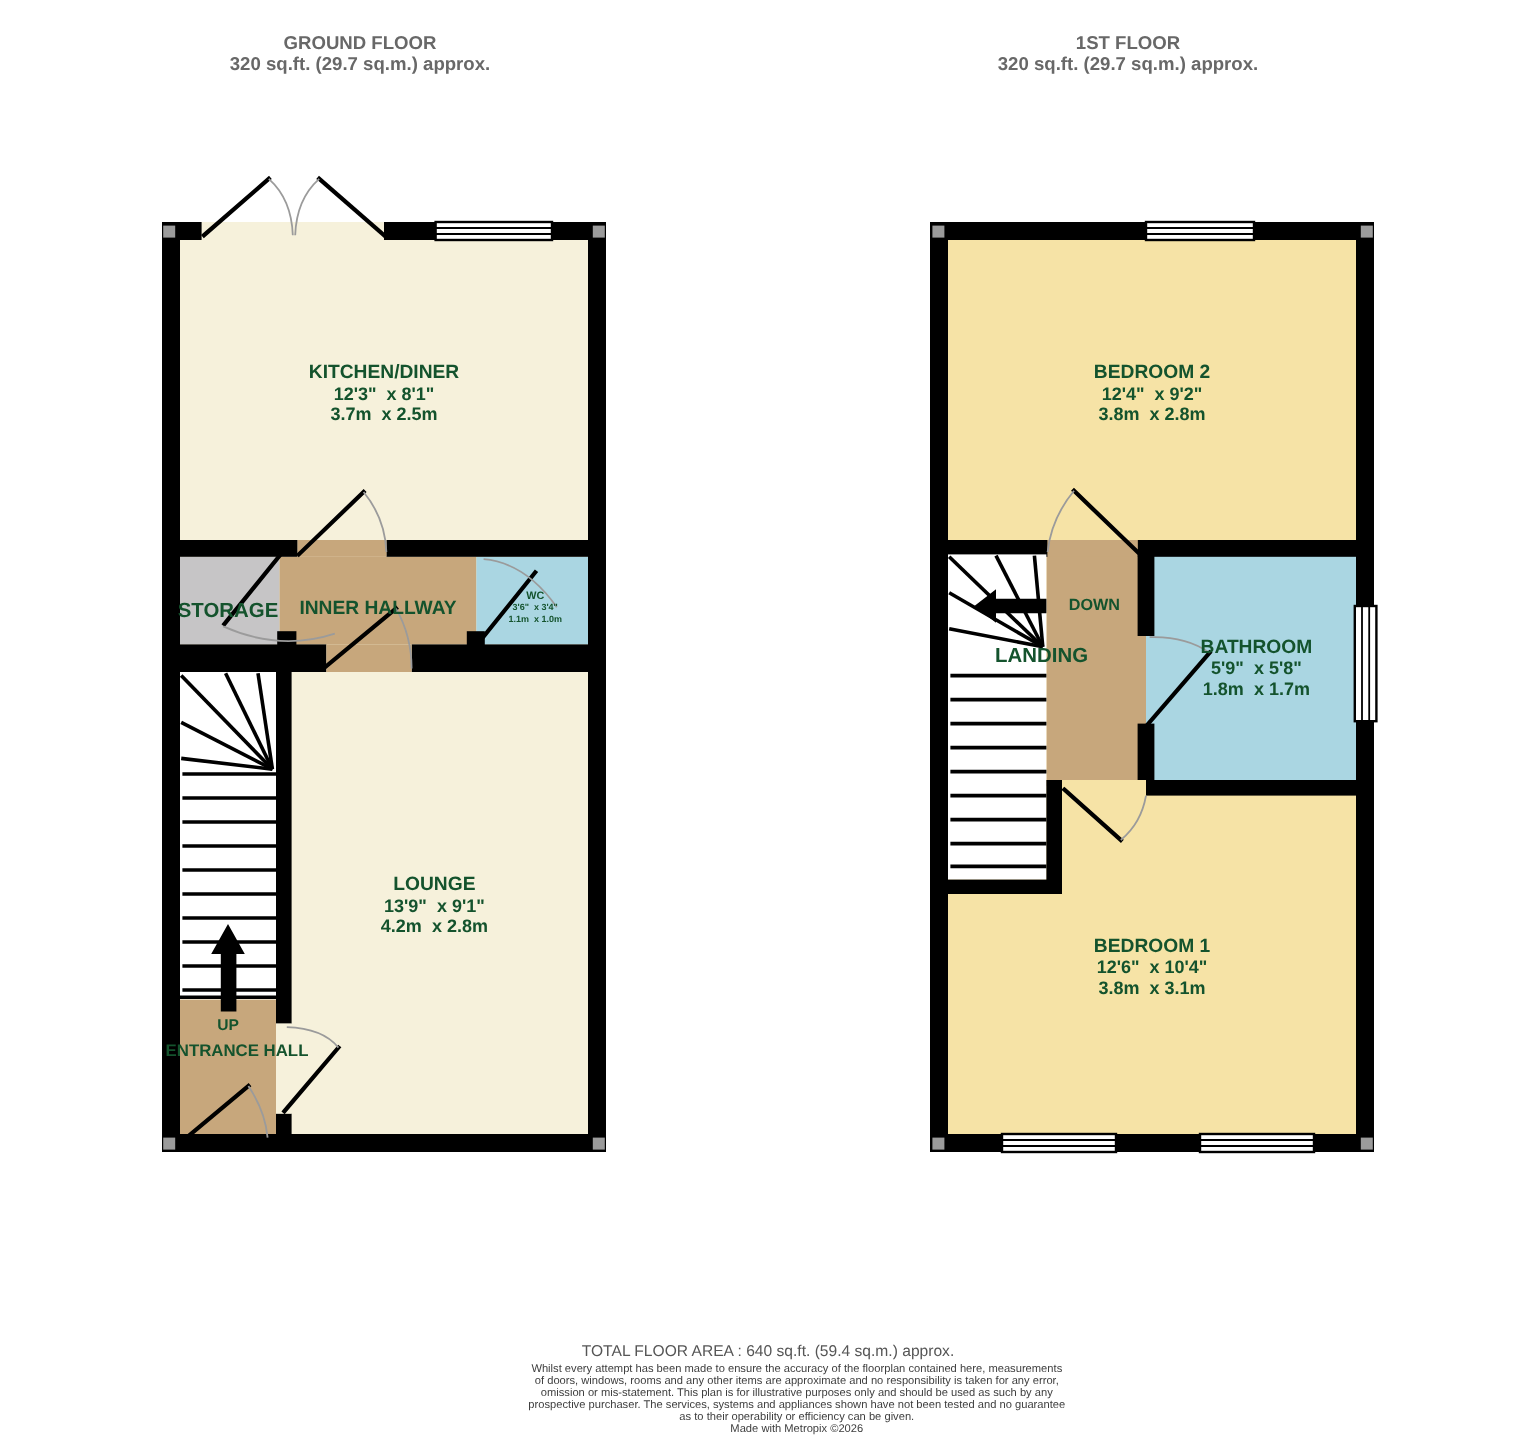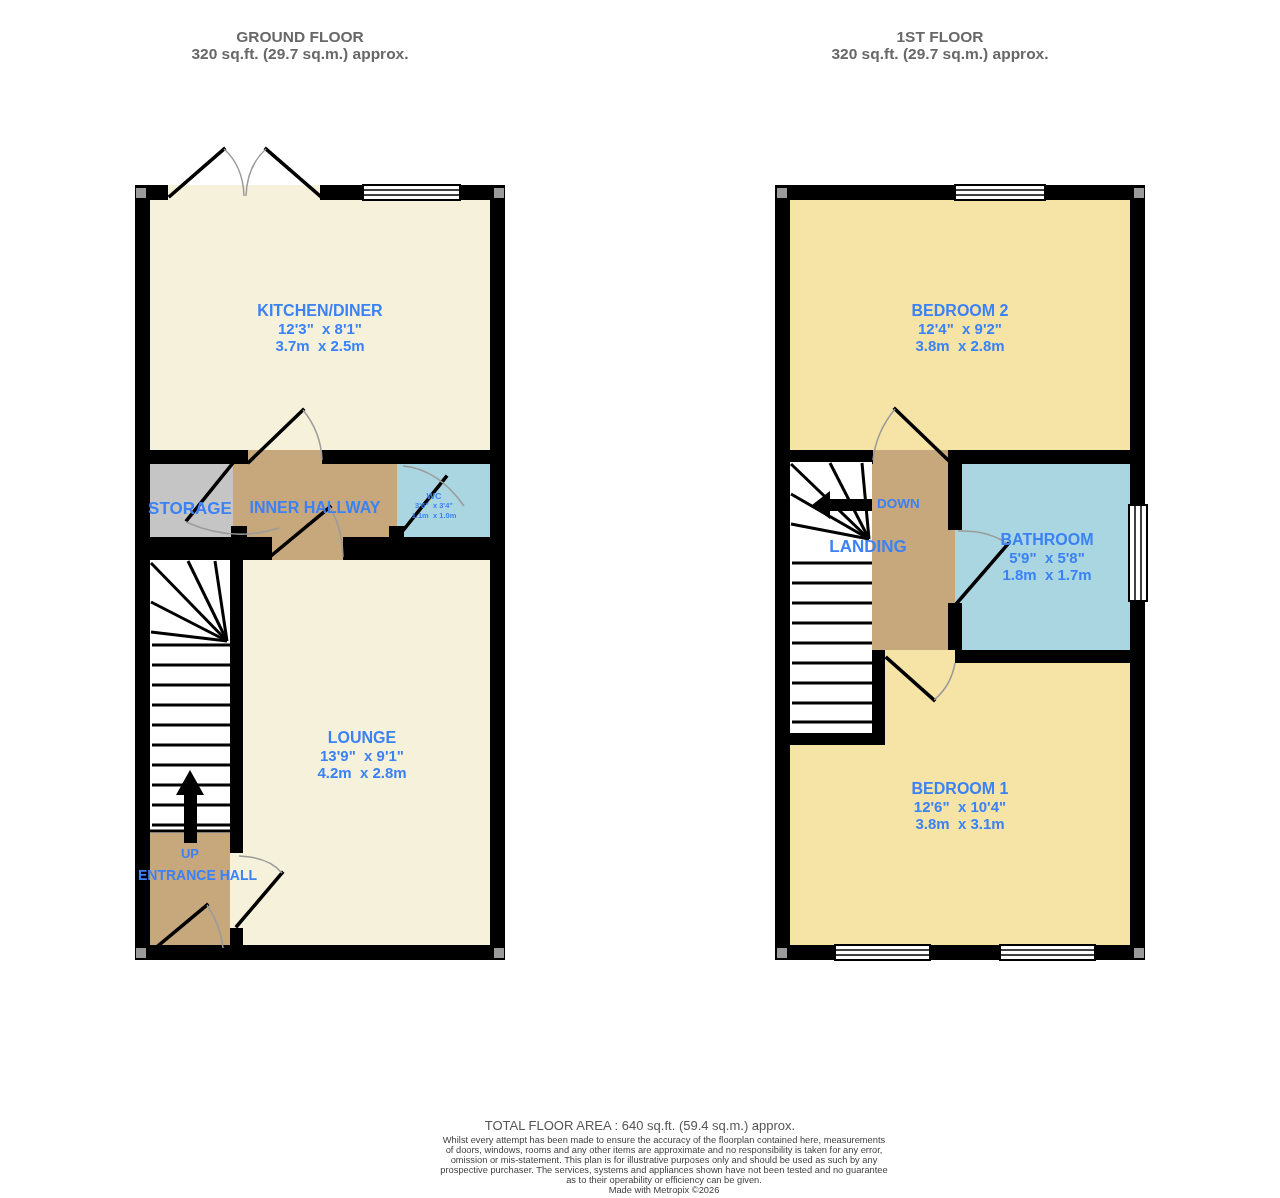--- a/index.html
+++ b/index.html
@@ -1,19 +1,19 @@
 <!DOCTYPE html>
 <html><head>
 <meta charset="utf-8">
 <style>
   html,body{margin:0;padding:0;background:#ffffff;}
   .stage{position:relative;width:1280px;height:1198px;background:#ffffff;overflow:hidden;
          font-family:"Liberation Sans",sans-serif;}
   .stage svg{position:absolute;left:0;top:0;}
-  .lbl{position:absolute;text-align:center;color:#3b82f6;}
+  .lbl{position:absolute;text-align:center;color:#14532d;}
   .title{font-size:15.5px;line-height:16.5px;color:#686868;font-weight:700;}
   .room .rn{font-size:16px;font-weight:700;line-height:18px;white-space:pre;}
   .room .rd{font-size:15px;font-weight:700;line-height:17px;white-space:pre;}
   .single{font-weight:700;white-space:pre;}
   .wc .rn{font-size:9px;font-weight:700;line-height:10px;white-space:pre;}
   .wc .rd{font-size:7.5px;font-weight:700;line-height:10px;white-space:pre;}
   .stairlbl{font-size:13px;font-weight:700;white-space:pre;}
   .footer-total{font-size:13px;line-height:15px;color:#565656;}
   .footer-small{font-size:9.3px;line-height:9.9px;color:#3e3e3e;margin-left:24px;}
   .leaf{stroke:#000;stroke-width:3.5;fill:none;stroke-linecap:square;}
@@ -195,42 +195,42 @@
 
 <div class="lbl room" style="left:220px;top:302px;width:200px;">
   <div class="rn">KITCHEN/DINER</div>
   <div class="rd">12'3"  x 8'1"</div>
   <div class="rd">3.7m  x 2.5m</div>
 </div>
 
 <div class="lbl single" style="left:130px;top:499px;width:120px;font-size:17px;">STORAGE</div>
 <div class="lbl single" style="left:215px;top:499px;width:200px;font-size:16px;">INNER HALLWAY</div>
 
-<div class="lbl wc" style="left:394px;top:491px;width:80px;">
+<div class="lbl wc" style="left:406px;top:491px;width:80px;">
   <div class="rn">WC</div>
   <div class="rd">3'6"  x 3'4"</div>
   <div class="rd">1.1m  x 1.0m</div>
 </div>
 
 <div class="lbl room" style="left:262px;top:729px;width:200px;text-align:center;">
   <div class="rn">LOUNGE</div>
   <div class="rd">13'9"  x 9'1"</div>
   <div class="rd">4.2m  x 2.8m</div>
 </div>
 
 <div class="lbl stairlbl" style="left:160px;top:846px;width:60px;">UP</div>
 <div class="lbl single" style="left:138px;top:867px;width:100px;font-size:14px;overflow:visible;text-align:left;">ENTRANCE HALL</div>
 
 <div class="lbl room" style="left:860px;top:302px;width:200px;">
   <div class="rn">BEDROOM 2</div>
   <div class="rd">12'4"  x 9'2"</div>
   <div class="rd">3.8m  x 2.8m</div>
 </div>
 
-<div class="lbl stairlbl" style="left:877px;top:496px;width:70px;text-align:left;font-size:13.5px;">DOWN</div>
+<div class="lbl stairlbl" style="left:877px;top:496px;width:70px;text-align:center;font-size:13.5px;">DOWN</div>
 <div class="lbl single" style="left:798px;top:537px;width:140px;font-size:17px;">LANDING</div>
 
 <div class="lbl room" style="left:957px;top:531px;width:180px;">
   <div class="rn">BATHROOM</div>
   <div class="rd">5'9"  x 5'8"</div>
   <div class="rd">1.8m  x 1.7m</div>
 </div>
 
 <div class="lbl room" style="left:860px;top:780px;width:200px;">
   <div class="rn">BEDROOM 1</div>

